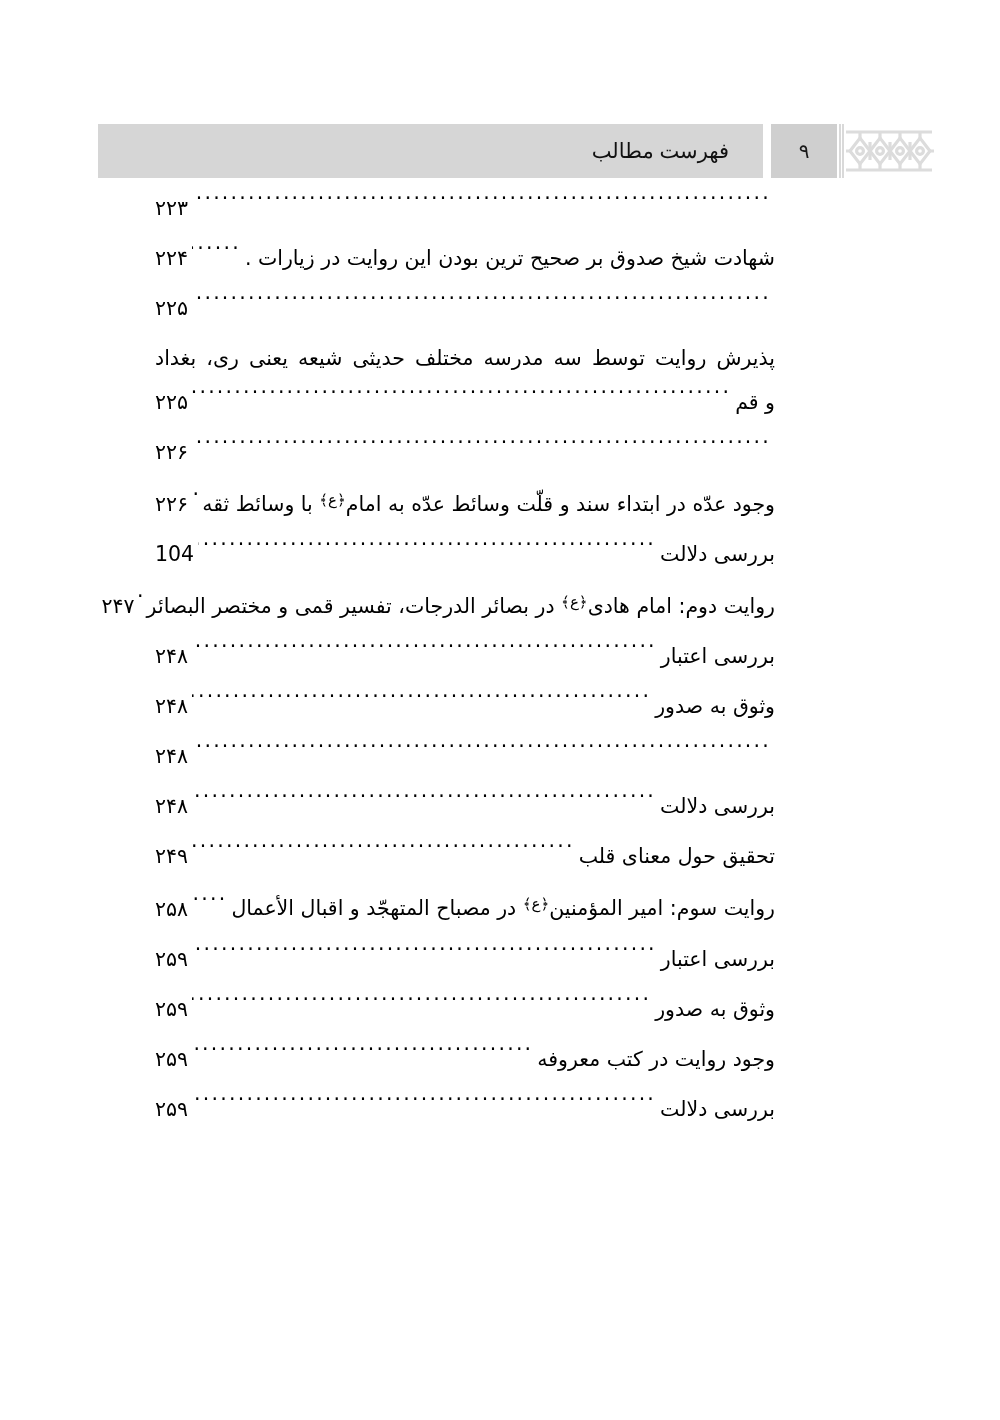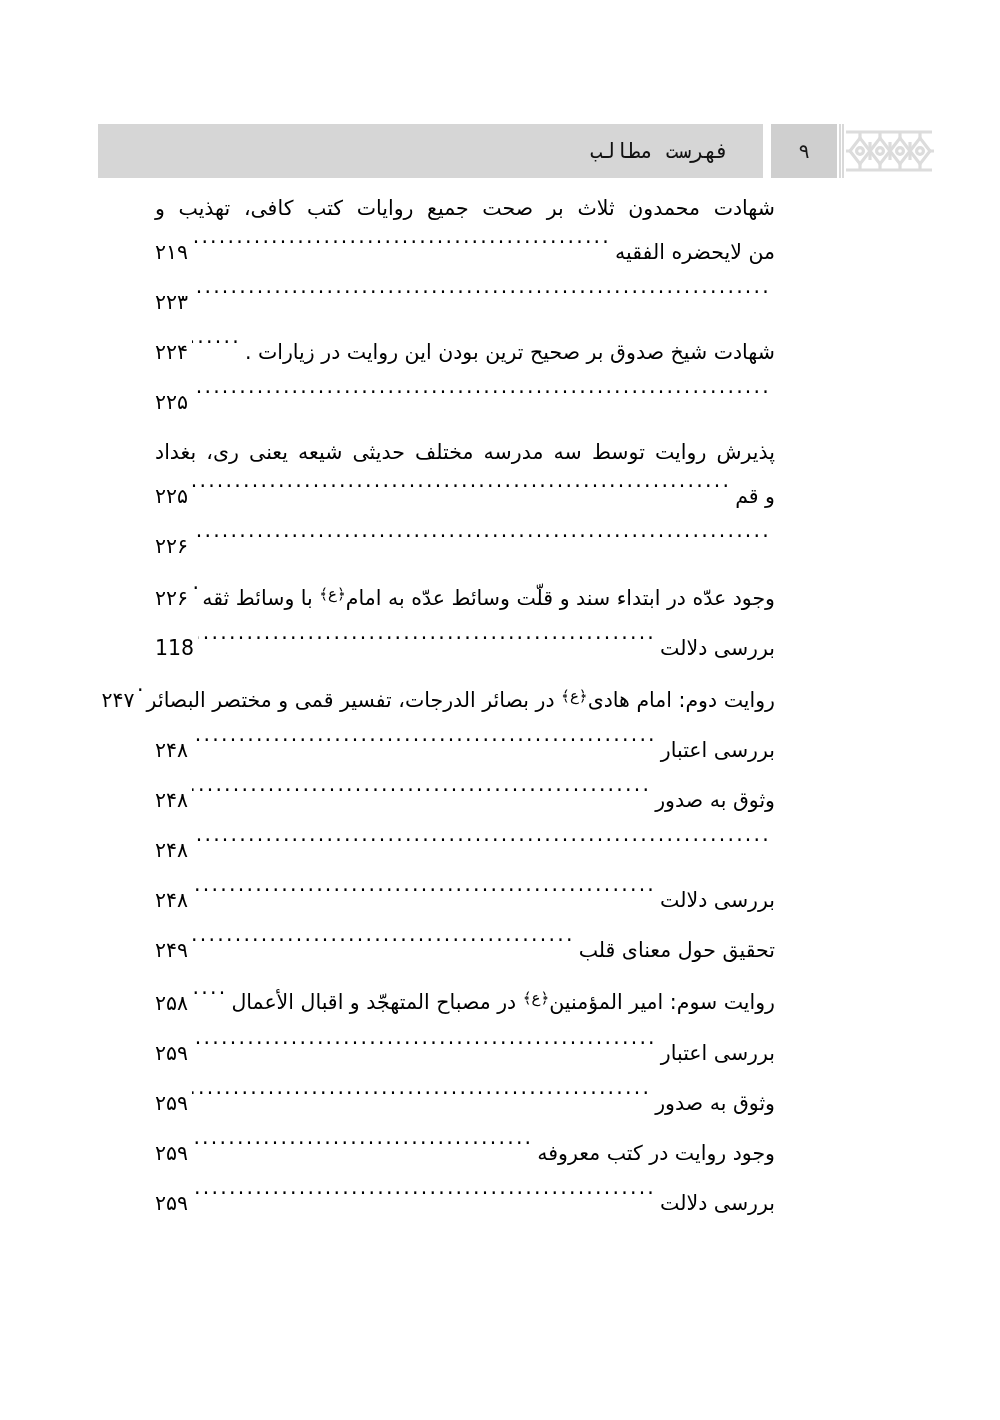--- a/index.html
+++ b/index.html
@@ -74,21 +74,21 @@
     background: #d6d6d6;
     display: flex;
     align-items: center;
     padding-right: 34px;
     box-sizing: border-box;
   }
   .header-title {
     font-size: 21px;
     color: #111111;
     letter-spacing: 0.5px;
-    font-family: Liberation Mono, monospace;
+    font-family: Liberation Sans, sans-serif;
   }
 
   
   .toc {
     position: absolute;
     top: 186px;
     right: 225px;
     left: 155px;
     direction: rtl;
   }
@@ -200,28 +200,20 @@
 
     <div class="header-gap"></div>
 
     <div class="header-title-band">
       <span class="header-title">فهرست مطالب</span>
     </div>
   </div>
 
   <div class="toc" id="toc-list">
       <div class="toc-entry">
-        <div class="toc-wrap-line loose">شهادت محمدون ثلاث بر صحت جمیع روایات کتب کافی، تهذیب و</div>
-        <div class="toc-row">
-          <span class="toc-label">من لایحضره الفقیه</span>
-          <span class="toc-leader"></span>
-          <span class="toc-page">۲۱۹</span>
-        </div>
-      </div>
-      <div class="toc-entry">
         <div class="toc-row">
           <span class="toc-leader"></span>
           <span class="toc-page">۲۲۳</span>
         </div>
       </div>
       <div class="toc-entry">
         <div class="toc-row">
           <span class="toc-label">شهادت شیخ صدوق بر صحیح ترین بودن این روایت در زیارات .</span>
           <span class="toc-leader"></span>
           <span class="toc-page">۲۲۴</span>
@@ -251,21 +243,21 @@
         <div class="toc-row">
           <span class="toc-label">وجود عدّه در ابتداء سند و قلّت وسائط عدّه به امام<span class="honorific">﴿ع﴾</span> با وسائط ثقه</span>
           <span class="toc-leader"></span>
           <span class="toc-page">۲۲۶</span>
         </div>
       </div>
       <div class="toc-entry">
         <div class="toc-row">
           <span class="toc-label">بررسی دلالت</span>
           <span class="toc-leader"></span>
-          <span class="toc-page">118</span>
+          <span class="toc-page">104</span>
         </div>
       </div>
       <div class="toc-entry tight">
         <div class="toc-row">
           <span class="toc-label">روایت دوم:  امام هادی<span class="honorific">﴿ع﴾</span> در بصائر الدرجات، تفسیر قمی و مختصر البصائر</span>
           <span class="toc-leader"></span>
           <span class="toc-page">۲۴۷</span>
         </div>
       </div>
       <div class="toc-entry">

